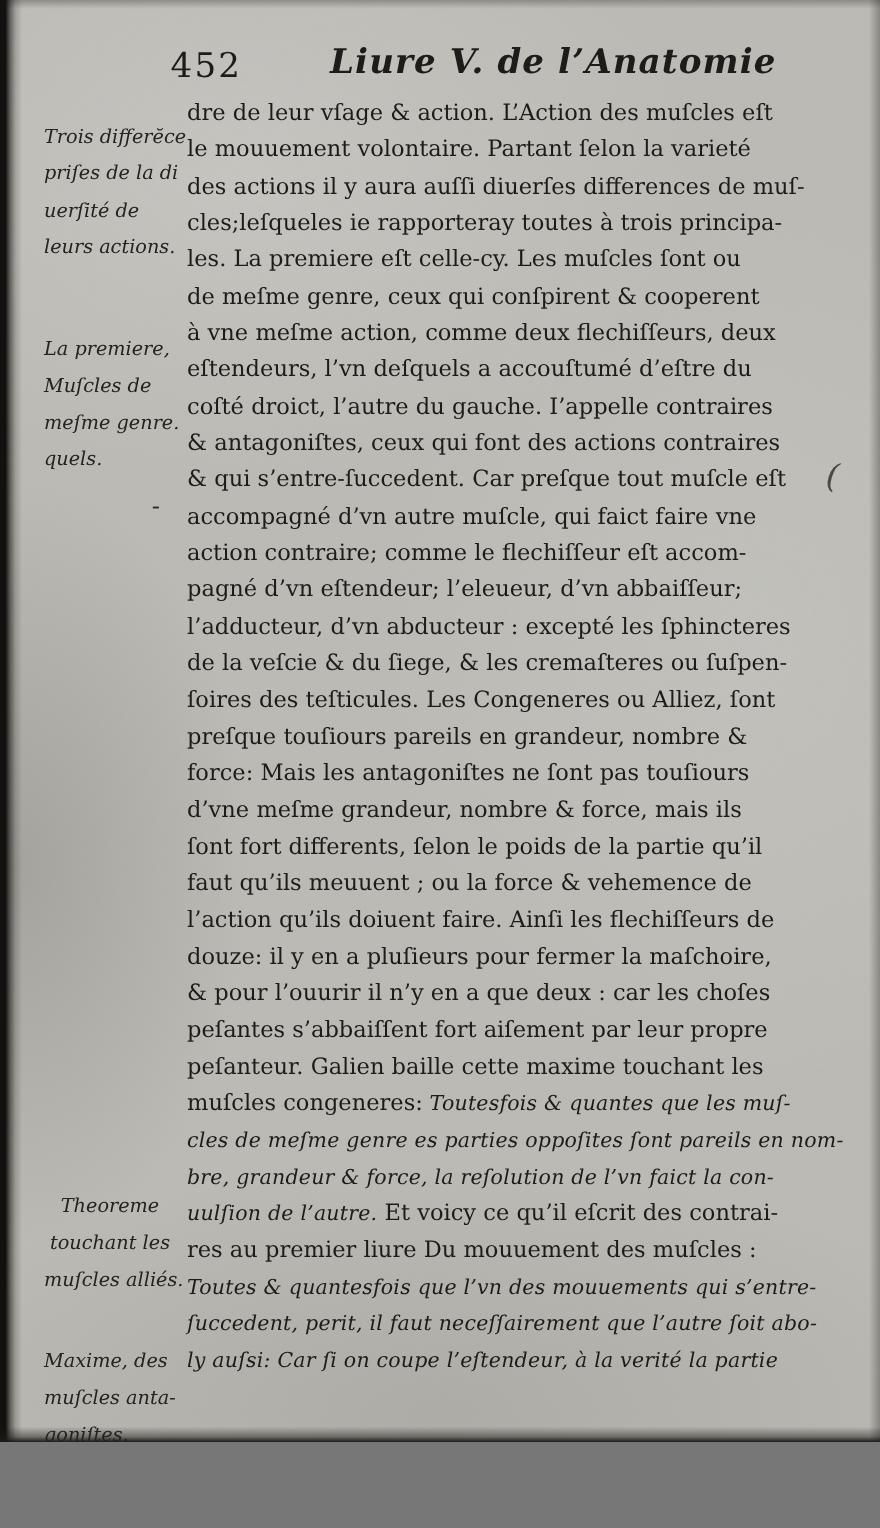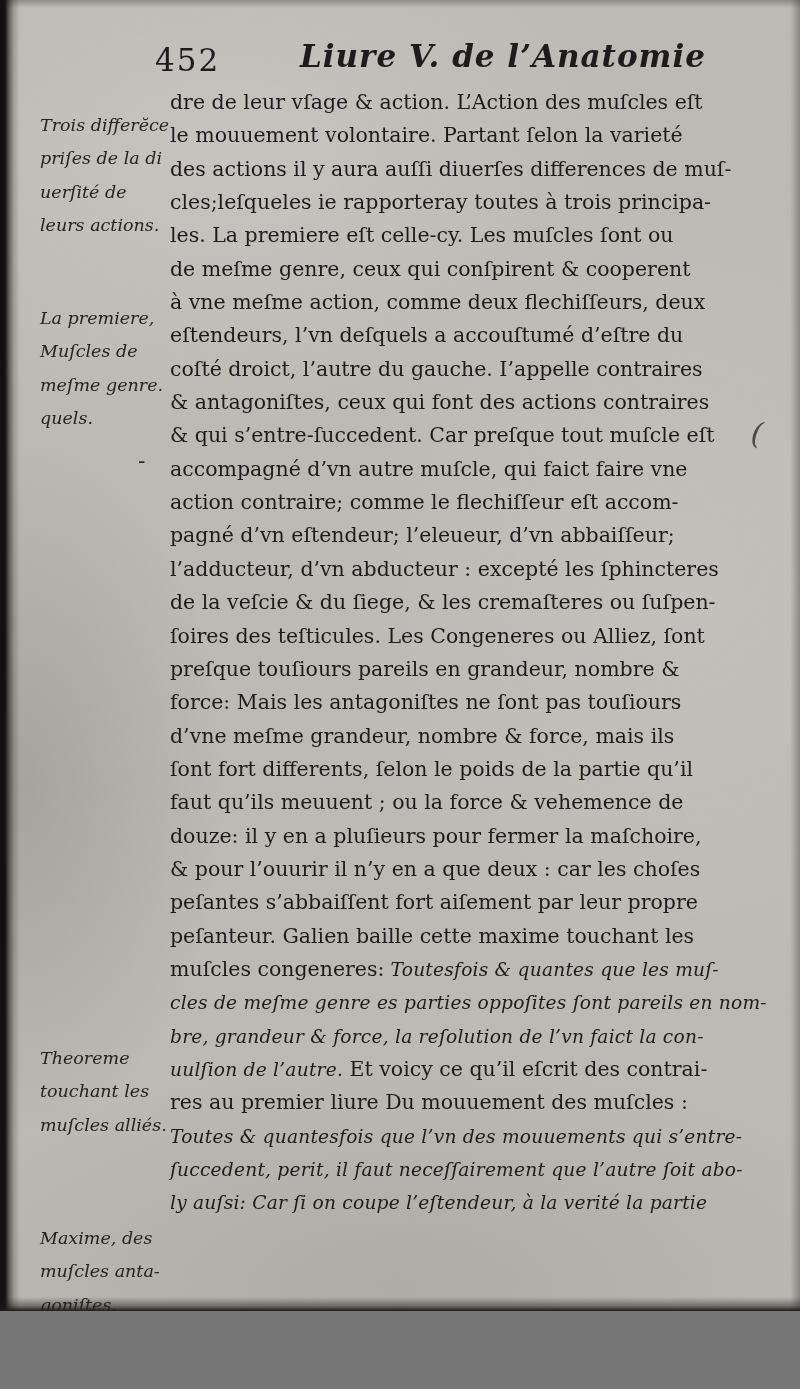--- a/index.html
+++ b/index.html
@@ -36,21 +36,21 @@
     text-align:justify;text-align-last:justify;
   }
   .bline::after{content:"";display:inline-block;width:100%;}
   .it{font-style:italic;font-size:.91em;letter-spacing:.2px;}
   .ro{font-style:normal;}
 
   .margin-note{position:absolute;left:40px;width:120px;
     font-style:italic;font-size:17.5px;line-height:33.4px;color:#242320;}
   .note-0{top:109px;}
   .note-1{top:254px;margin-top:48px;}
-  .note-2{top:1042px;}
+  .note-2{top:1081px;text-align:center;}
   .note-3{top:1222px;}
   .nline{white-space:nowrap;}
 
   .margin-mark{position:absolute;left:138px;top:448px;font-size:22px;color:#2a2926;}
   .stray-mark{position:absolute;left:751px;top:416px;font-size:30px;color:rgba(35,34,30,.75);
     transform:rotate(6deg);font-style:italic;}
 </style>
 </head>
 <body>
 
@@ -113,20 +113,21 @@
       <div class="bline"><span class="ro">action contraire; comme le flechiſſeur eſt accom-</span></div>
       <div class="bline"><span class="ro">pagné d’vn eſtendeur; l’eleueur, d’vn abbaiſſeur;</span></div>
       <div class="bline"><span class="ro">l’adducteur, d’vn abducteur : excepté les ſphincteres</span></div>
       <div class="bline"><span class="ro">de la veſcie &amp; du ſiege, &amp; les cremaſteres ou ſuſpen-</span></div>
       <div class="bline"><span class="ro">ſoires des teſticules. Les Congeneres ou Alliez, ſont</span></div>
       <div class="bline"><span class="ro">preſque touſiours pareils en grandeur, nombre &amp;</span></div>
       <div class="bline"><span class="ro">force: Mais les antagoniſtes ne ſont pas touſiours</span></div>
       <div class="bline"><span class="ro">d’vne meſme grandeur, nombre &amp; force, mais ils</span></div>
       <div class="bline"><span class="ro">ſont fort differents, ſelon le poids de la partie qu’il</span></div>
       <div class="bline"><span class="ro">faut qu’ils meuuent ; ou la force &amp; vehemence de</span></div>
+      <div class="bline"><span class="ro">l’action qu’ils doiuent faire. Ainſi les flechiſſeurs de</span></div>
       <div class="bline"><span class="ro">douze: il y en a pluſieurs pour fermer la maſchoire,</span></div>
       <div class="bline"><span class="ro">&amp; pour l’ouurir il n’y en a que deux : car les choſes</span></div>
       <div class="bline"><span class="ro">peſantes s’abbaiſſent fort aiſement par leur propre</span></div>
       <div class="bline"><span class="ro">peſanteur. Galien baille cette maxime touchant les</span></div>
       <div class="bline"><span class="ro">muſcles congeneres:</span><span class="it"> Toutesfois &amp; quantes que les muſ-</span></div>
       <div class="bline"><span class="it">cles de meſme genre es parties oppoſites ſont pareils en nom-</span></div>
       <div class="bline"><span class="it">bre, grandeur &amp; force, la reſolution de l’vn faict la con-</span></div>
       <div class="bline"><span class="it">uulſion de l’autre.</span><span class="ro"> Et voicy ce qu’il eſcrit des contrai-</span></div>
       <div class="bline"><span class="ro">res au premier liure Du mouuement des muſcles :</span></div>
       <div class="bline"><span class="it">Toutes &amp; quantesfois que l’vn des mouuements qui s’entre-</span></div>

